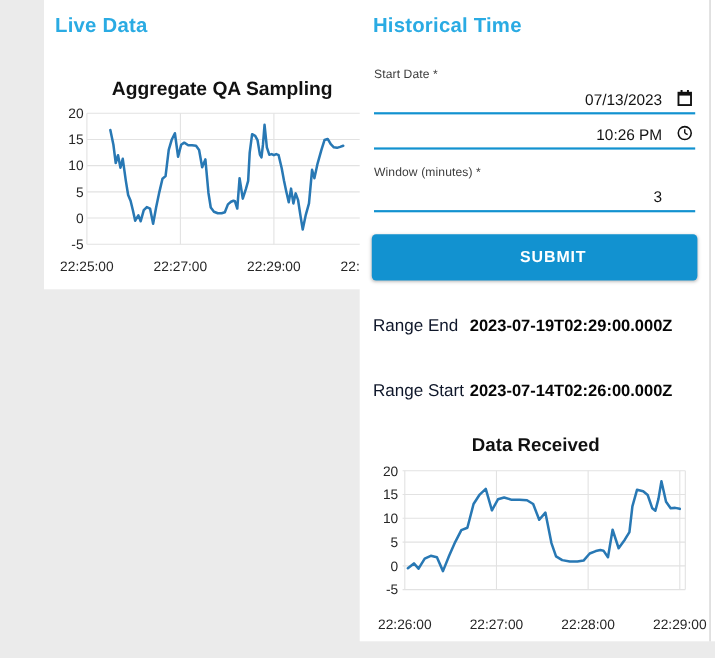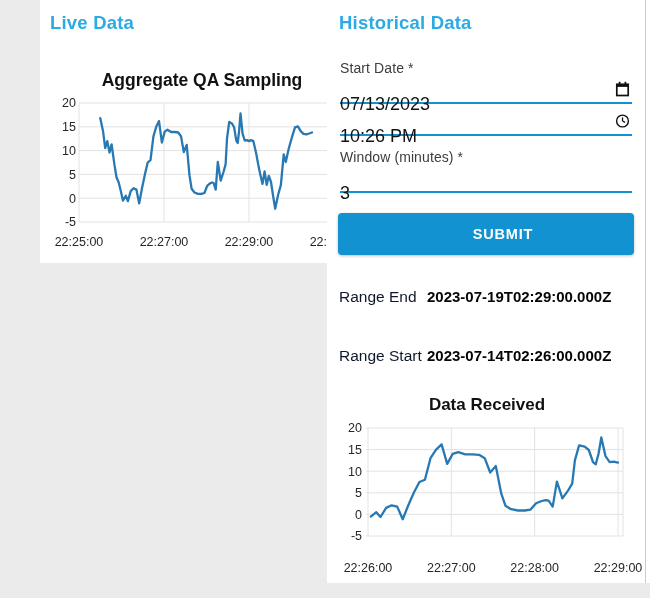--- a/index.html
+++ b/index.html
@@ -17,27 +17,27 @@
   }
   #live-heading{left:10px;top:12px;}
   #hist-heading{left:12px;top:12px;}
   svg.chart{position:absolute;display:block;}
   #live-chart{left:0;top:56px;}
   #received-chart{left:0;top:388px;}
   .field{
     position:absolute;left:13px;width:292px;border-bottom:2px solid #1292d0;
   }
   .field .f-label{
-    display:block;font-size:14px;color:#3d3d3d;line-height:13px;letter-spacing:.1px;
+    display:block;font-size:11px;color:#3d3d3d;line-height:13px;letter-spacing:.1px;
   }
   .input-row{position:relative;height:27px;}
   .input-row input{
-    position:absolute;left:0;top:17px;width:262px;height:24px;border:none;outline:none;
+    position:absolute;left:0;top:3px;width:262px;height:24px;border:none;outline:none;
     background:transparent;font-family:"Liberation Sans",sans-serif;
-    font-size:18px;color:#131313;padding:0;
+    font-size:14px;color:#131313;padding:0;text-align:right;
   }
   .field-icon{position:absolute;right:2px;bottom:5px;width:15px;height:16px;cursor:pointer;}
   #field-date{top:62px;}
   #field-time{top:107px;}
   #field-window{top:151px;}
   #submit-button{
     position:absolute;left:11px;top:213px;width:296px;height:42px;
     background:#1292d0;border:none;border-radius:4px;cursor:pointer;
     color:#ffffff;font-family:"Liberation Sans",sans-serif;
     font-size:14.5px;font-weight:700;letter-spacing:.8px;
@@ -76,21 +76,21 @@
       <text x="209" y="190" text-anchor="middle" font-size="12.5" fill="#262626">22:29:00</text>
       <line x1="294" x2="294" y1="47" y2="166" stroke="#e2e2e2" stroke-width="1"></line>
       <text x="294" y="190" text-anchor="middle" font-size="12.5" fill="#262626">22:31:00</text>
       <line x1="318" x2="318" y1="47" y2="166" stroke="#e2e2e2" stroke-width="1"></line>
       <text x="162" y="30" text-anchor="middle" font-size="17.5" font-weight="bold" fill="#111111">Aggregate QA Sampling</text>
       <polyline points="60.3,62.2 63.1,75.6 65.2,92.2 67.3,85.1 69.5,96.5 71.6,88.4 74.4,108.4 76.5,121.3 78.7,126.5 80.8,135.1 82.9,144.6 85.8,139.8 87.9,145.1 90.7,135.1 93.5,132.2 96.4,133.6 99.2,147.4 102.0,132.2 104.9,118.4 107.7,106.5 110.5,104.1 113.4,80.3 116.2,70.8 119.0,65.1 121.9,86.5 124.7,75.6 127.5,73.7 131.1,76.0 134.6,76.0 138.2,76.5 141.0,80.3 143.8,96.0 146.7,88.9 149.5,119.4 151.6,132.7 154.5,136.5 158.0,137.9 161.5,137.9 164.4,137.0 167.2,129.8 170.0,127.4 172.2,126.5 173.6,127.0 175.7,133.6 177.8,106.0 180.7,124.6 183.5,116.0 185.6,108.4 187.0,82.7 189.2,66.0 192.0,67.5 194.1,71.3 196.3,84.6 197.7,87.0 199.1,75.1 200.5,57.5 202.6,77.9 204.8,84.6 206.9,84.1 209.0,85.1 211.1,84.1 213.3,85.1 216.1,97.0 218.2,108.4 220.3,118.4 222.5,127.9 224.6,115.5 226.7,128.9 228.8,119.8 231.0,126.0 233.1,139.8 235.2,152.7 238.0,139.3 240.9,128.9 243.7,98.4 245.8,106.0 248.7,92.7 252.2,80.3 255.0,71.3 257.9,70.3 260.7,75.1 263.5,77.9 266.4,78.4 269.2,77.5 272.0,76.5" fill="none" stroke="#2878b4" stroke-width="2.3" stroke-linejoin="round" stroke-linecap="round"></polyline>
     </svg>
 </div>
 
 <div class="card" id="hist-card">
-  <h2 class="panel-heading" id="hist-heading">Historical Data</h2>
+  <h2 class="panel-heading" id="hist-heading">Historical Time</h2>
 
   <div class="field" id="field-date">
     <label class="f-label">Start Date *</label>
     <div class="input-row">
       <input type="text" value="07/13/2023" style="">
       <span class="field-icon">
         <svg width="15" height="16" viewBox="0 0 15 16">
           <rect x="1.8" y="3.3" width="11.4" height="11.2" fill="none" stroke="#111" stroke-width="1.7"></rect>
           <rect x="1.8" y="3.3" width="11.4" height="2.6" fill="#111" stroke="none"></rect>
           <line x1="4.6" y1="0.8" x2="4.6" y2="3.3" stroke="#111" stroke-width="1.8"></line>

